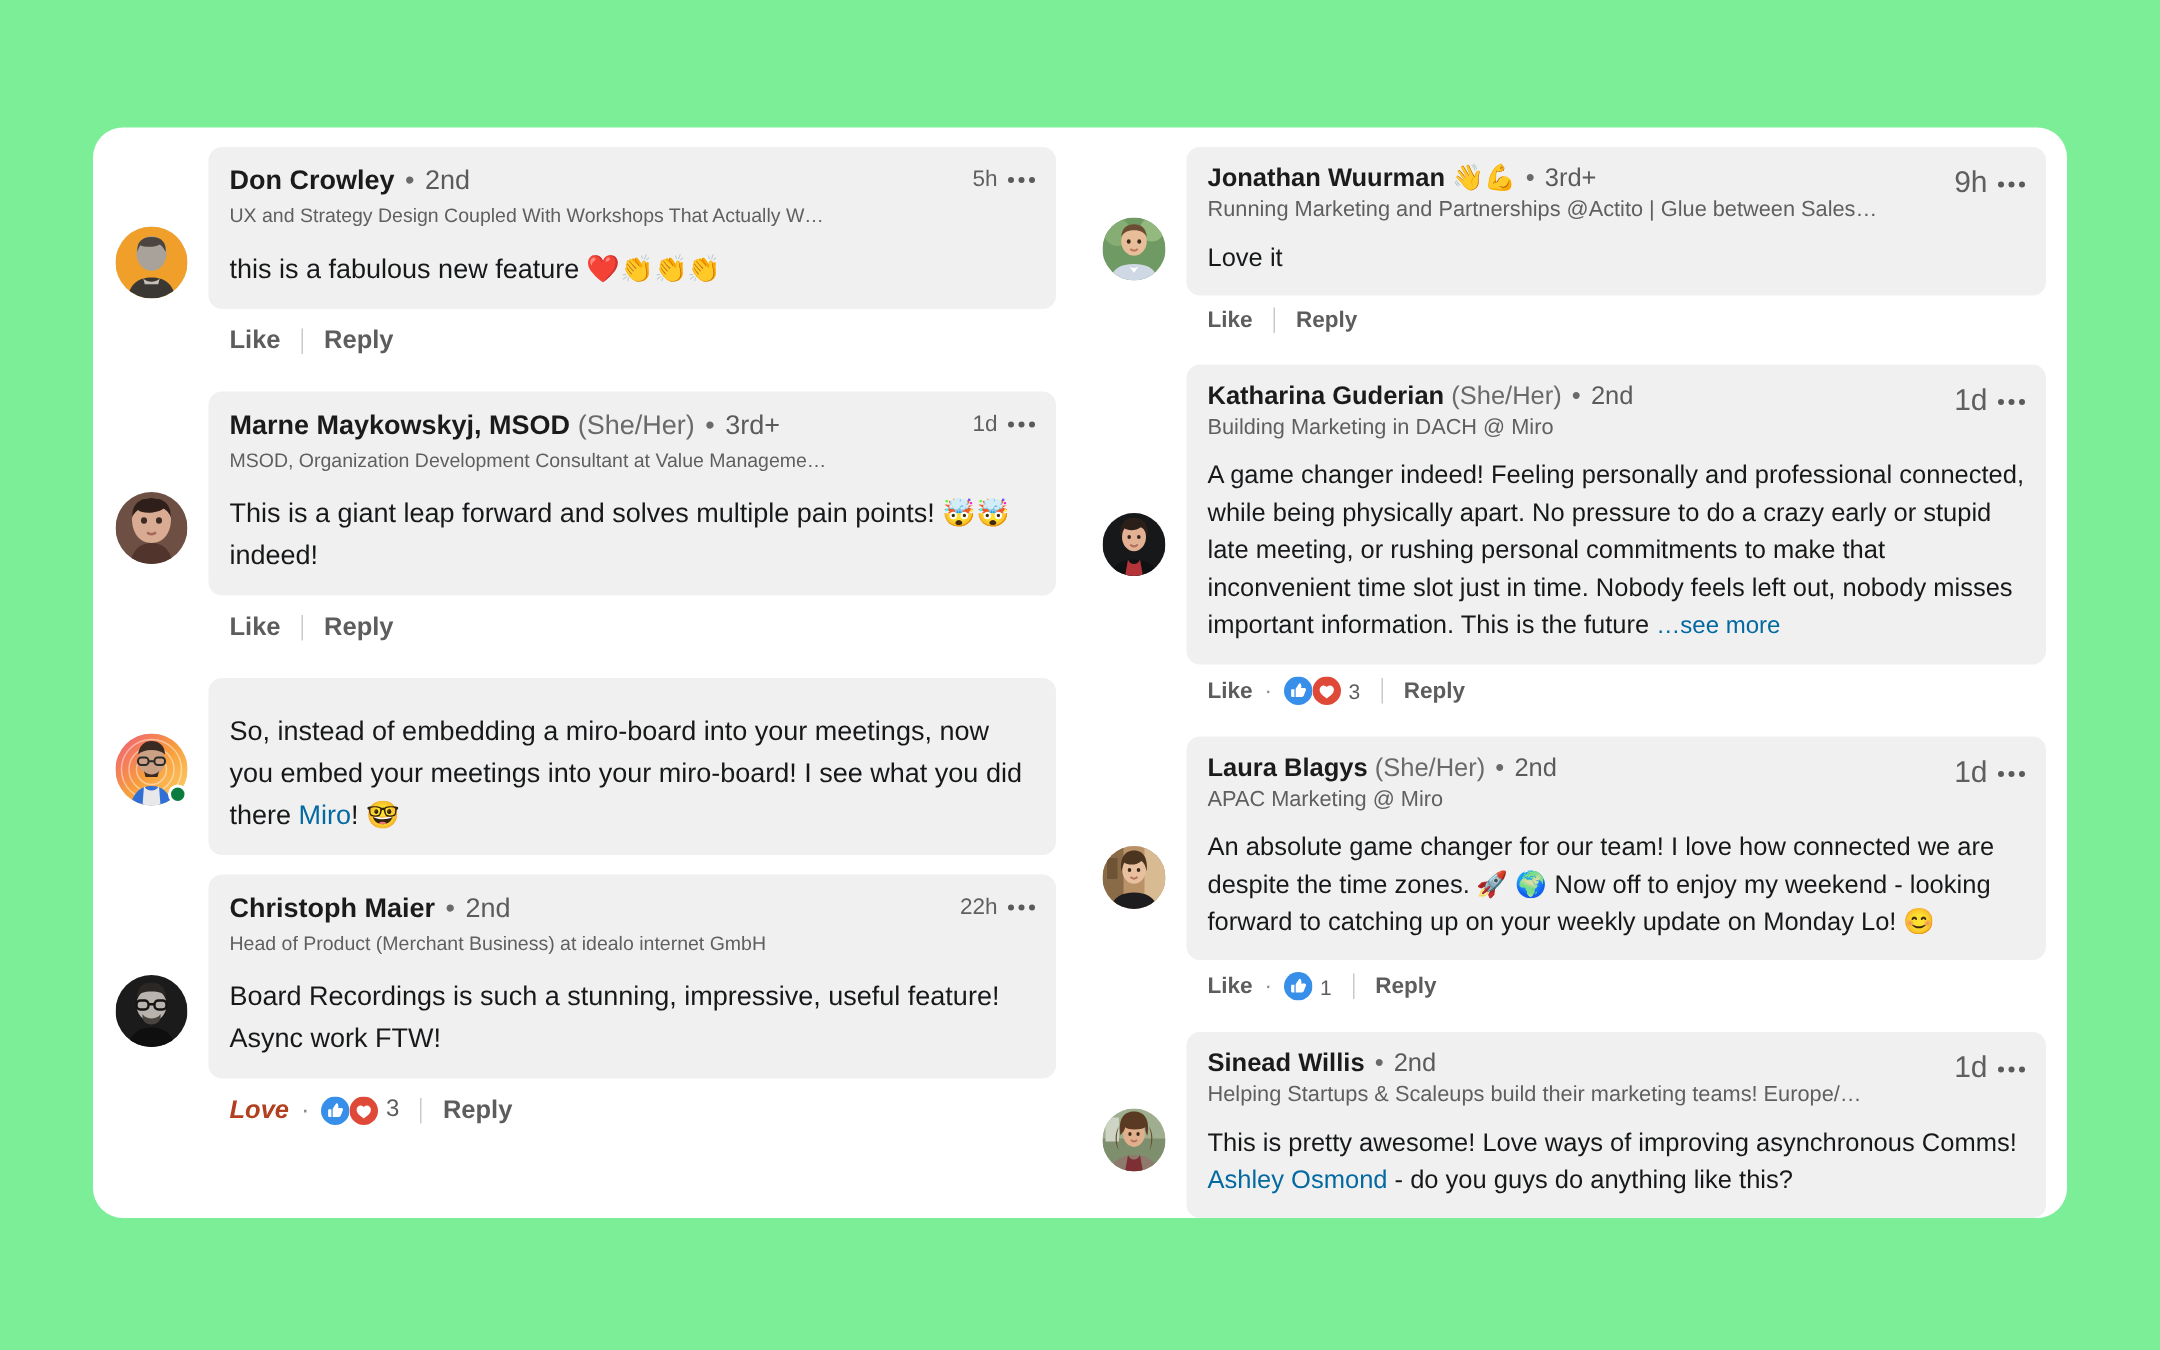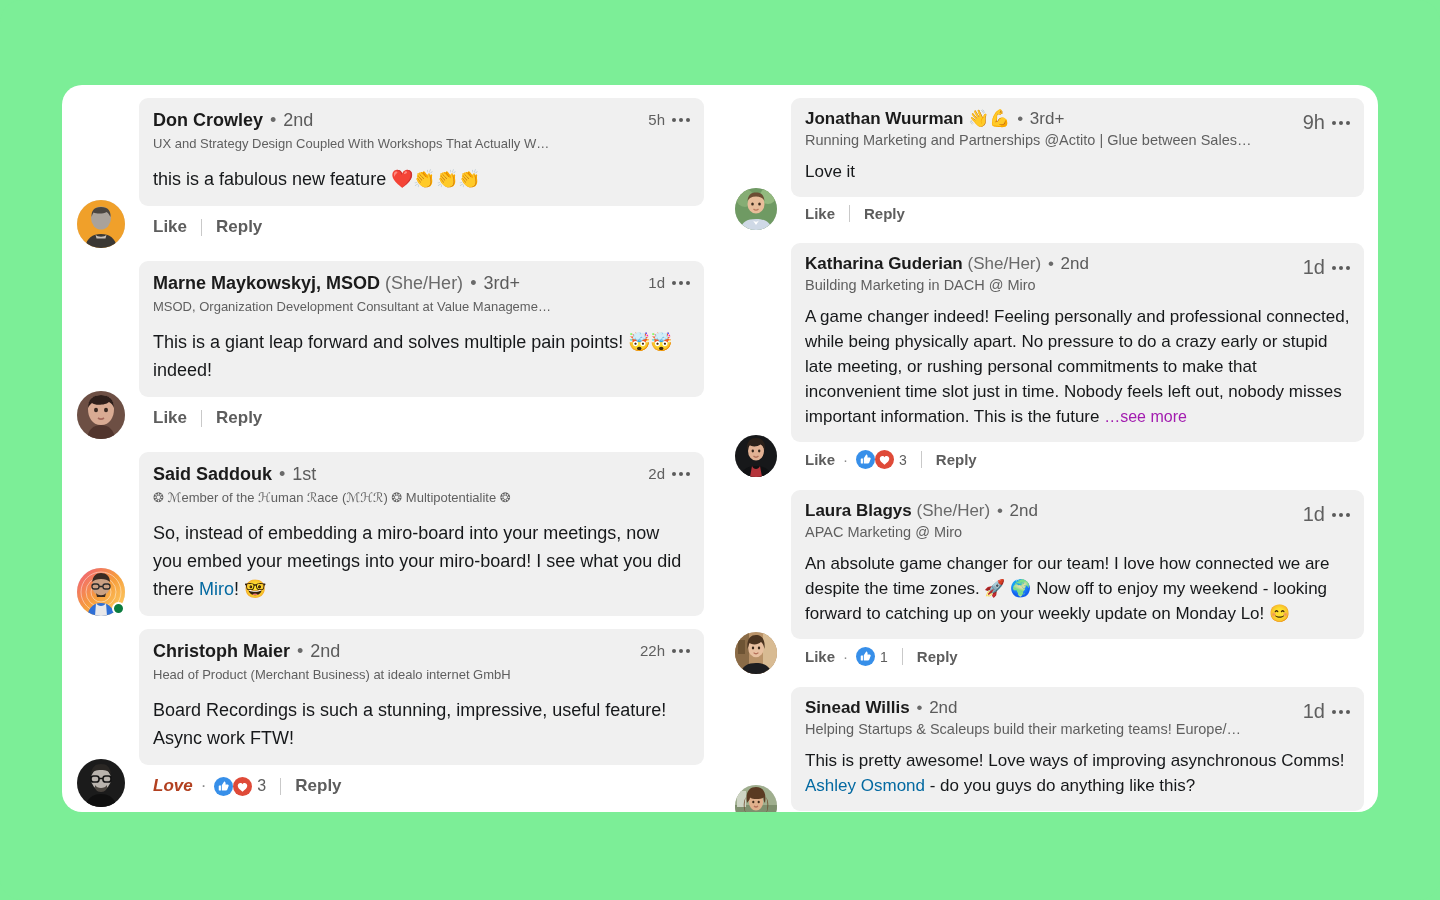--- a/index.html
+++ b/index.html
@@ -27,21 +27,21 @@
   .col {
     width: 50%;
     padding: 0;
     position: relative;
   }
   .col-left  { padding: 0 16px 0 0; }
   .col-right { padding: 0 0 0 0; }
 
   .comment {
     display: flex;
-    align-items: flex-end;
+    align-items: center;
     gap: 14px;
   }
   .col-left .comment  { padding: 13px 0 0 15px; }
   .col-right .comment { padding: 13px 14px 0 15px; }
 
   .avatar-wrap { position: relative; flex: 0 0 auto; padding-top: 4px; }
   .avatar {
     width: 48px; height: 48px;
     border-radius: 50%;
     overflow: hidden;
@@ -108,21 +108,21 @@
 
   .text {
     font-size: 18px;
     line-height: 28px;
     color: #16181a;
     margin-top: 11px;
     word-wrap: break-word;
   }
   .col-right .text { font-size: 17px; line-height: 25px; margin-top: 9px; }
   .text .link { color: #0369a1; font-weight: normal; }
-  .seemore { color: #a21caf; font-size: 17px; }
+  .seemore { color: #0369a1; font-size: 17px; }
   .col-right .seemore { font-size: 16px; }
 
   .actions {
     display: flex; align-items: center;
     gap: 0px;
     padding: 11px 0 11px 14px;
     font-size: 17px;
     font-weight: bold;
     color: #5d5d5d;
   }
@@ -249,34 +249,20 @@
                 <path d="M22 18.5h4" stroke="#2b2b2b" stroke-width="1.3"></path>
                 <path d="M19 25c2 3 8 3 10 0l-1 4h-8z" fill="#3a2b22"></path>
                 <path d="M10 48c2-9 7-13 14-13s12 4 14 13z" fill="#2f6fd6"></path>
                 <path d="M19 35c2 4 8 4 10 0l1 13H18z" fill="#e8e8ea"></path>
               </svg>
             </div>
             <span class="online-dot"></span>
           </div>
           <div class="body">
             <div class="bubble">
-              <div class="bubble-head">
-                <div class="names">
-                  <div class="nameline"><span class="n">Said Saddouk</span><span class="sep"> • </span><span class="deg">1st</span></div>
-                  <div class="headline">❂ ℳember of the ℋuman ℛace (ℳℋℛ) ❂ Multipotentialite ❂</div>
-                </div>
-                <div class="meta">
-                  <span class="time">2d</span>
-                  <span class="dots">
-                    <i></i>
-                    <i></i>
-                    <i></i>
-                  </span>
-                </div>
-              </div>
               <div class="text"><span>So, instead of embedding a miro-board into your meetings, now you embed your meetings into your miro-board! I see what you did there </span><span class="link">Miro</span><span>! 🤓</span></div>
             </div>
           </div>
         </div>
         <div class="comment">
           <div class="avatar-wrap">
             <div class="avatar">
               <svg viewBox="0 0 48 48">
                 <rect width="48" height="48" fill="#1b1b1b"></rect>
                 <ellipse cx="24" cy="20" rx="10" ry="11" fill="#b9b3ad"></ellipse>

